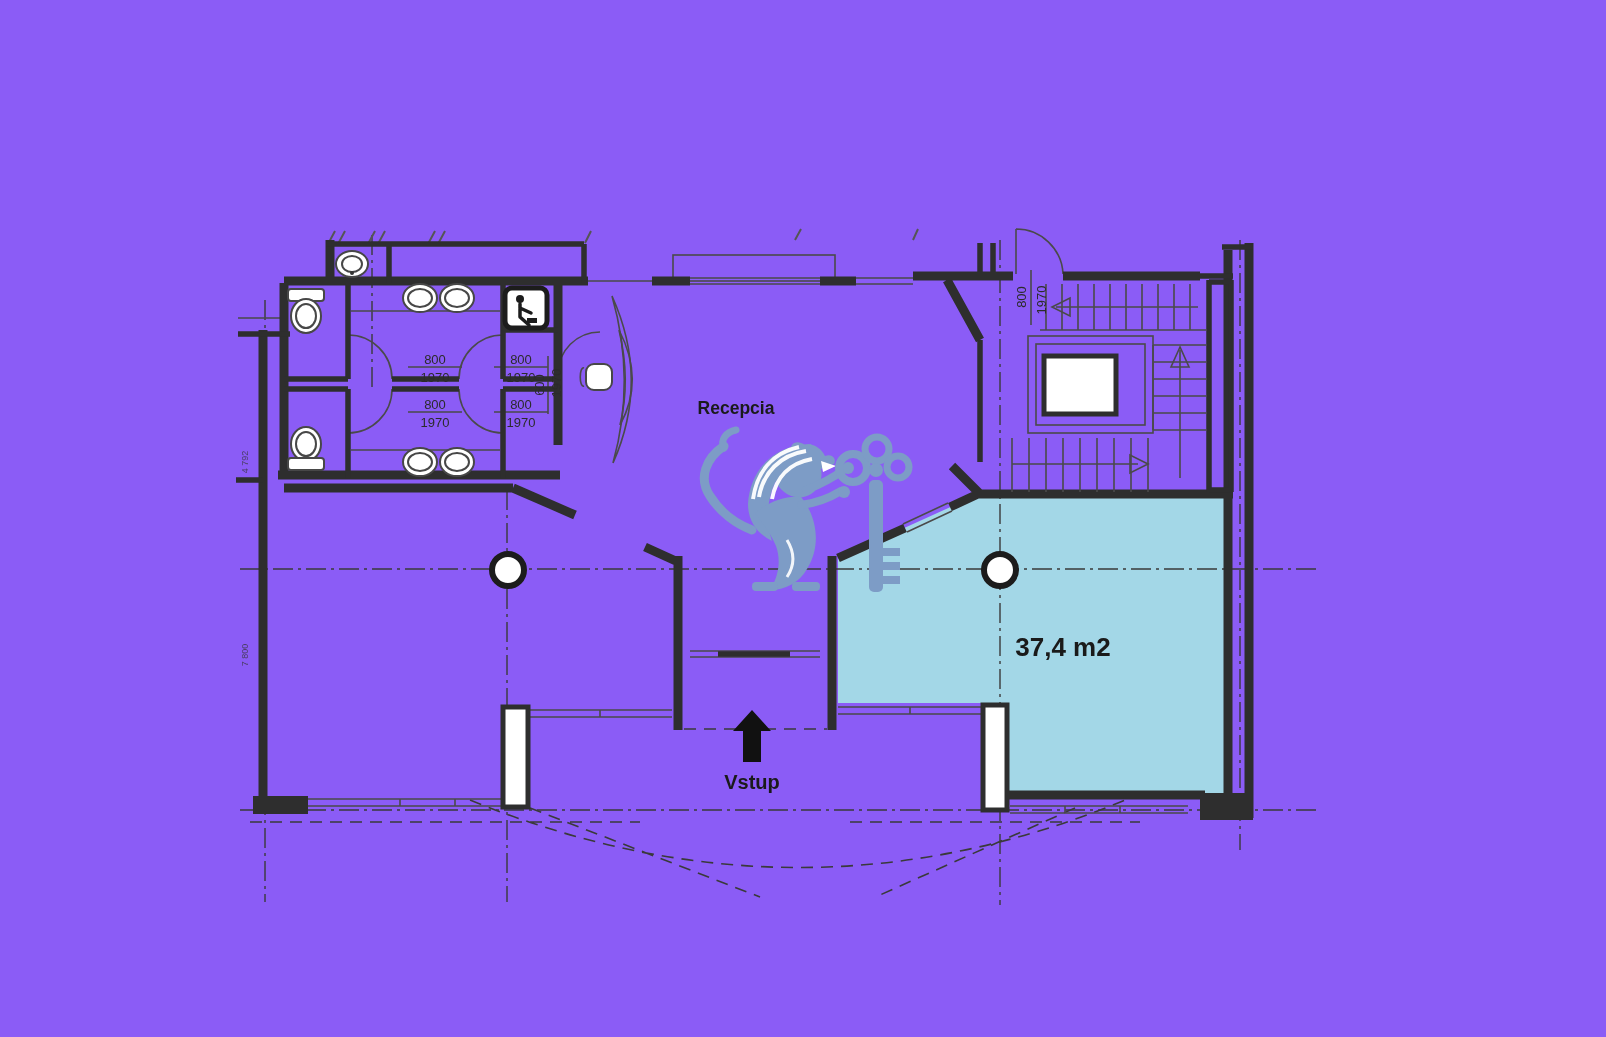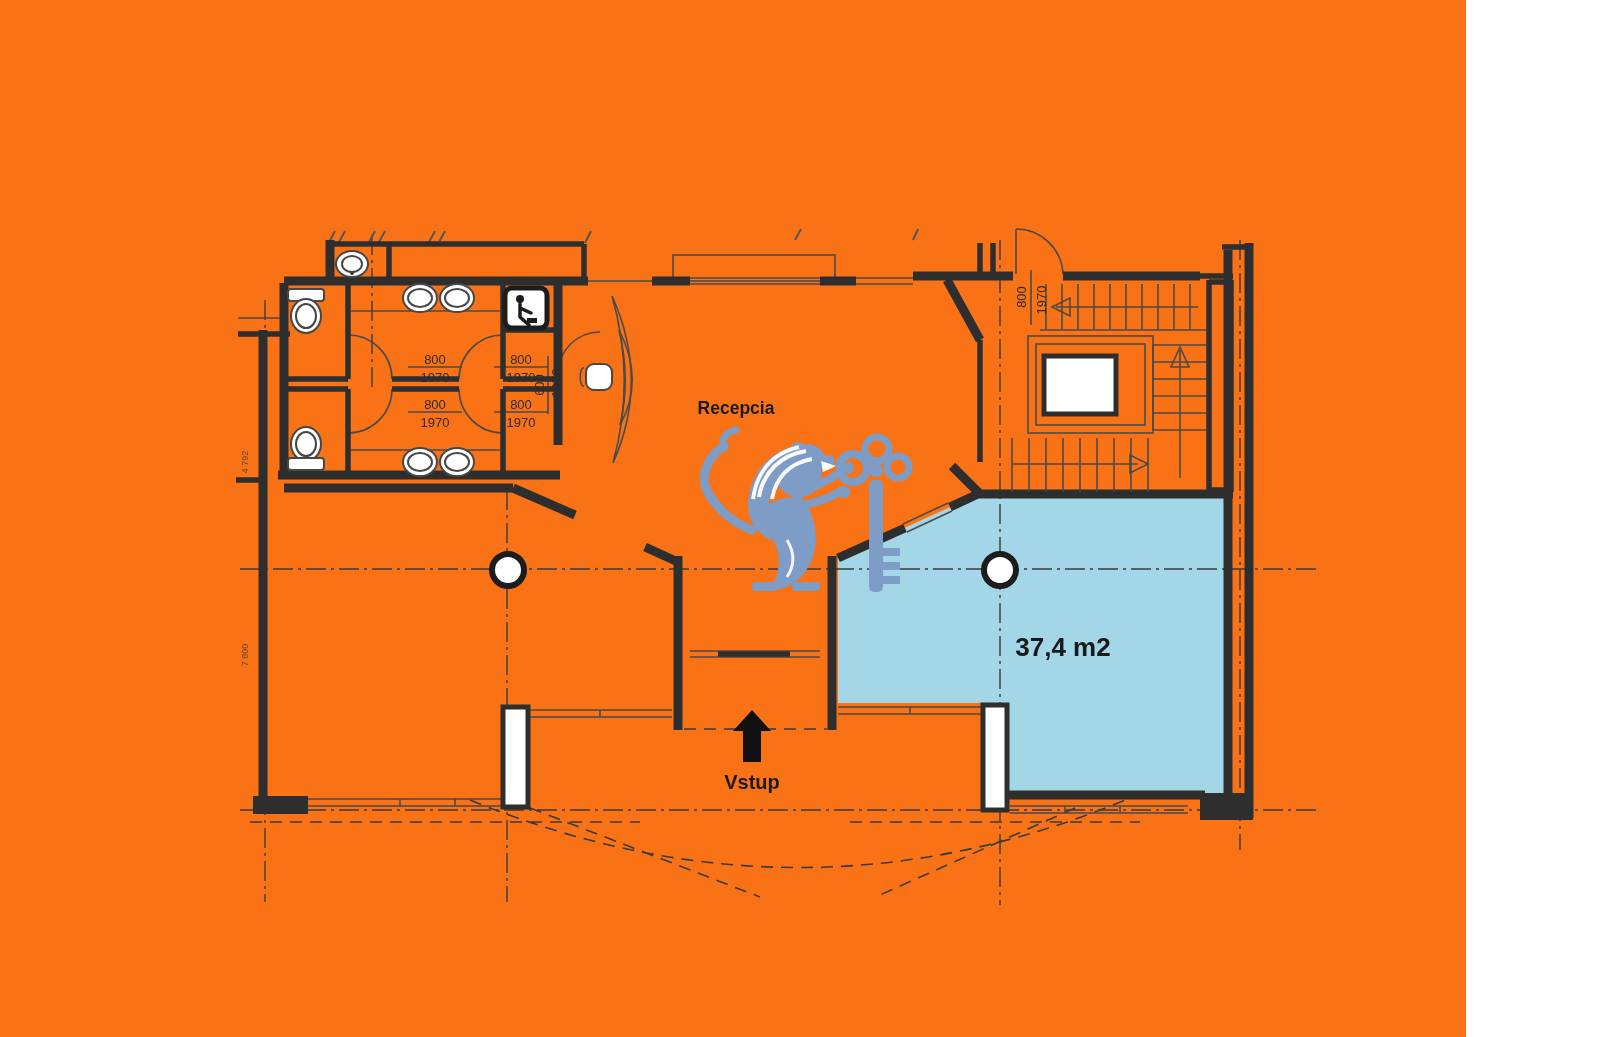--- a/index.html
+++ b/index.html
@@ -1,16 +1,16 @@
 <!DOCTYPE html>
 <html><head>
 <meta charset="utf-8">
 <style>
   html,body{margin:0;padding:0;background:#ffffff;}
-  .page{position:relative;width:1466px;height:1037px;background:#f97316;overflow:hidden;
+  .page{position:relative;width:1606px;height:1037px;background:#8b5cf6;overflow:hidden;
         font-family:"Liberation Sans", sans-serif;}
   svg{display:block;}
   
   .wallH{stroke:#2e2e2e;stroke-width:9;fill:none;stroke-linecap:butt;}
   .wallM{stroke:#2e2e2e;stroke-width:5.5;fill:none;}
   .thin{stroke:#4a4a4a;stroke-width:1.6;fill:none;}
   .axis{stroke:#3a3a3a;stroke-width:1.4;fill:none;stroke-dasharray:20 5 3 5;}
   .dash{stroke:#3a3a3a;stroke-width:1.6;fill:none;stroke-dasharray:12 8;}
   .fix{stroke:#474747;stroke-width:2;fill:#ffffff;}
   .dimtxt{font-size:13px;fill:#2b2b2b;}

